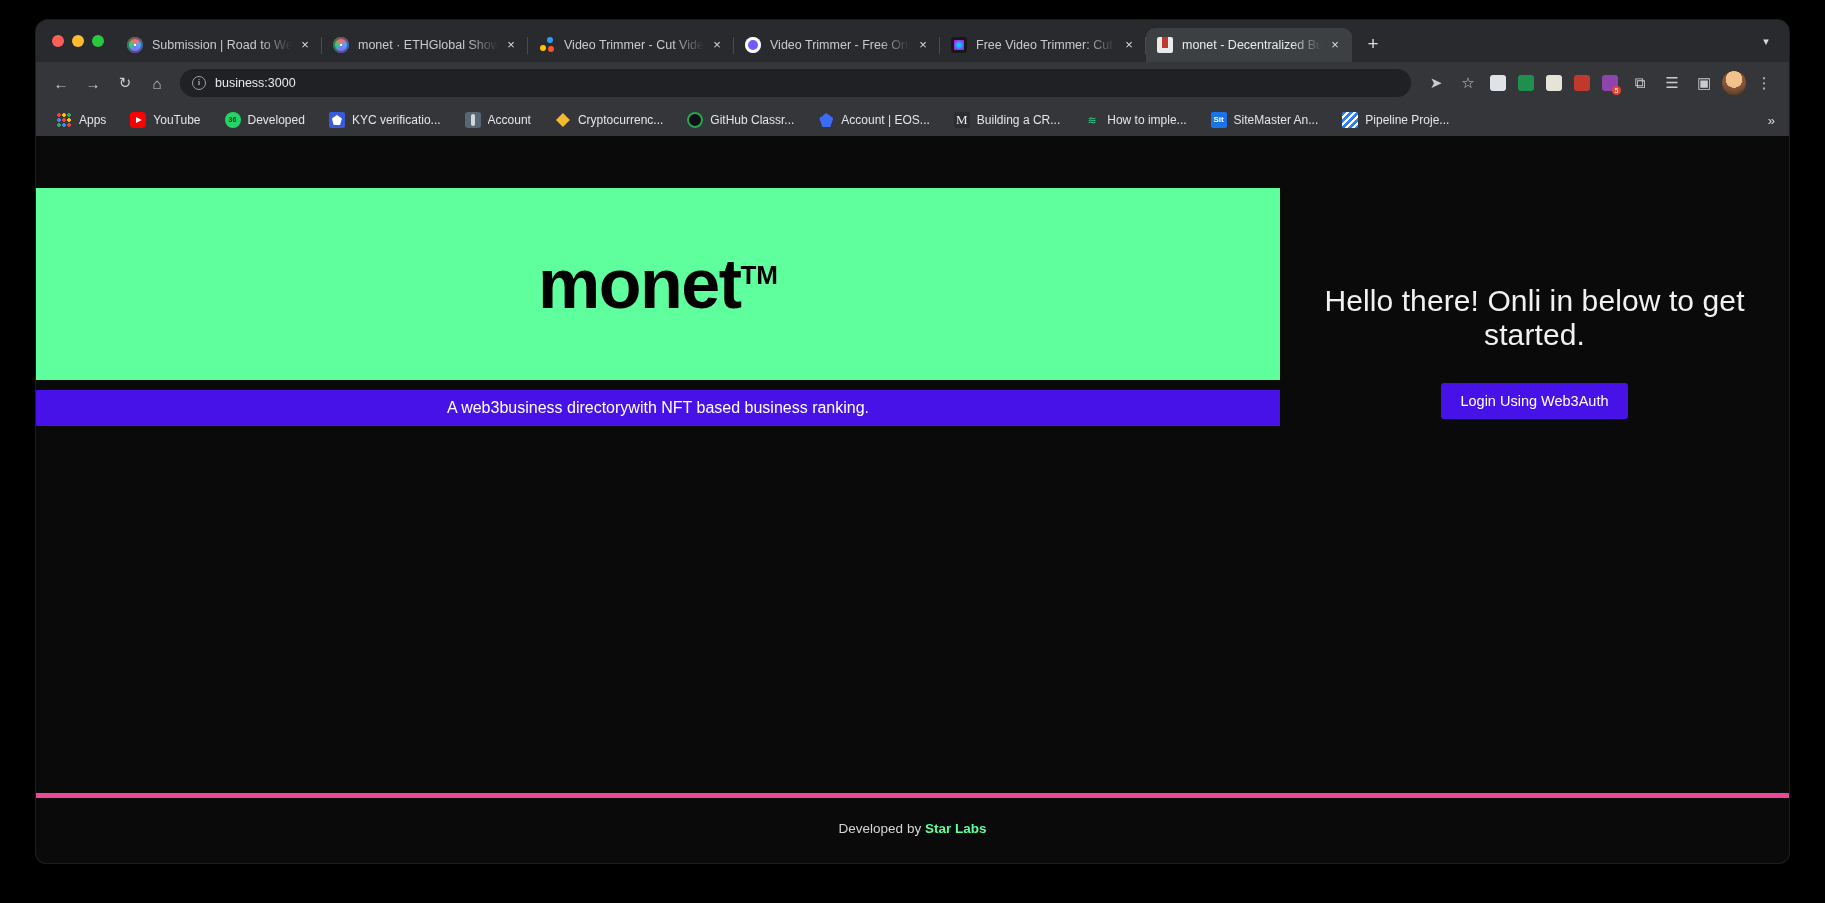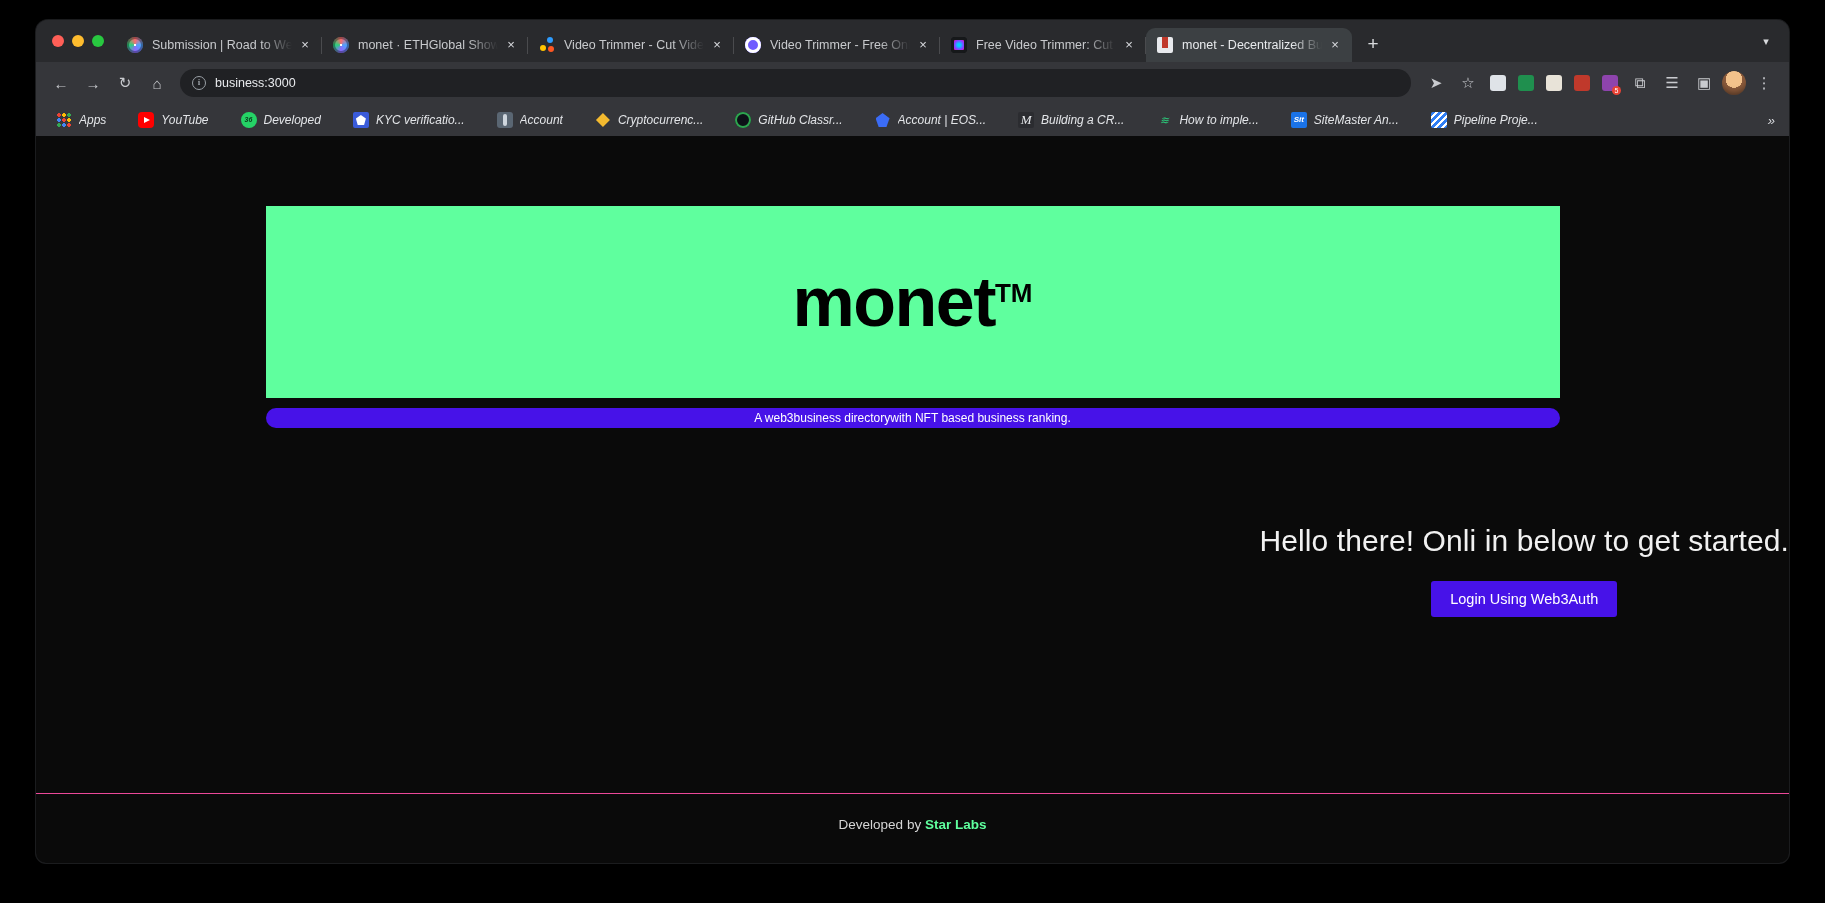--- a/index.html
+++ b/index.html
@@ -198,23 +198,22 @@
     flex: 0 0 24px;
     box-shadow: inset 0 -6px 6px -4px rgba(0,0,0,.45);
   }
 
   
   .bookmarks {
     height: 32px;
     background: #35363a;
     display: flex; align-items: center;
     padding: 0 8px 0 12px;
-    gap: 16px;
+    gap: 8px;
     overflow: hidden;
-    font-style: italic;
   }
   .bm {
     display: flex; align-items: center;
     height: 24px;
     padding: 0 8px;
     color: #e3e5e8;
     font-size: 12px;
     border-radius: 4px;
     white-space: nowrap;
     flex: 0 0 auto;
@@ -303,23 +302,23 @@
     position: relative;
     overflow: hidden;
   }
   .page {
     position: absolute;
     left: 0; top: 0; right: 0; bottom: 0;
     display: flex; flex-direction: column;
   }
   .page-body {
     flex: 1 1 auto;
-    display: flex; flex-direction: column;
-    align-items: flex-end;
-    padding-top: 70px;
+    display: flex; flex-direction: row;
+    align-items: flex-start;
+    padding-top: 52px;
   }
   .hero {
     width: 1294px;
     margin: 0 auto;
   }
   .hero-green {
     height: 192px;
     background: #5FFF9E;
     display: flex; align-items: center; justify-content: center;
   }
@@ -333,55 +332,54 @@
     display: inline-block;
   }
   .logo sup {
     font-size: 26px;
     font-weight: 700;
     vertical-align: super;
     letter-spacing: 0;
   }
   .hero-gap { height: 10px; background: #0a0a0a; }
   .hero-blue {
-    height: 20px;
+    height: 36px;
     background: #4712E8;
     display: flex; align-items: center; justify-content: center;
     color: #ffffff;
-    font-size: 12px;
-    border-radius: 11px;
+    font-size: 16px;
   }
   .hero-blue b { font-weight: 400; }
 
   .signin {
     margin-top: 96px;
     text-align: center;
   }
   .signin-title {
     color: #f1f1f1;
     font-size: 30px;
     font-weight: 400;
     letter-spacing: 0.1px;
   }
   .login-btn {
-    margin-top: 23px;
+    margin-top: 31px;
     display: inline-block;
     background: #4712E8;
     color: #ffffff;
     font-size: 14.5px;
     padding: 10px 19px;
     border: none;
     border-radius: 3px;
     font-family: "Liberation Sans", sans-serif;
     cursor: pointer;
   }
 
   .footer {
     flex: 0 0 auto;
-    border-top: 1px solid #ec4899;
+    border-top: 5px solid #ec4899;
     padding: 23px 0 0 0;
     height: 70px;
     text-align: center;
     color: #d6d6d6;
     font-size: 13.5px;
   }
   .footer b { color: #5FFF9E; font-weight: 700; }
 </style>
 </head>
 <body>

